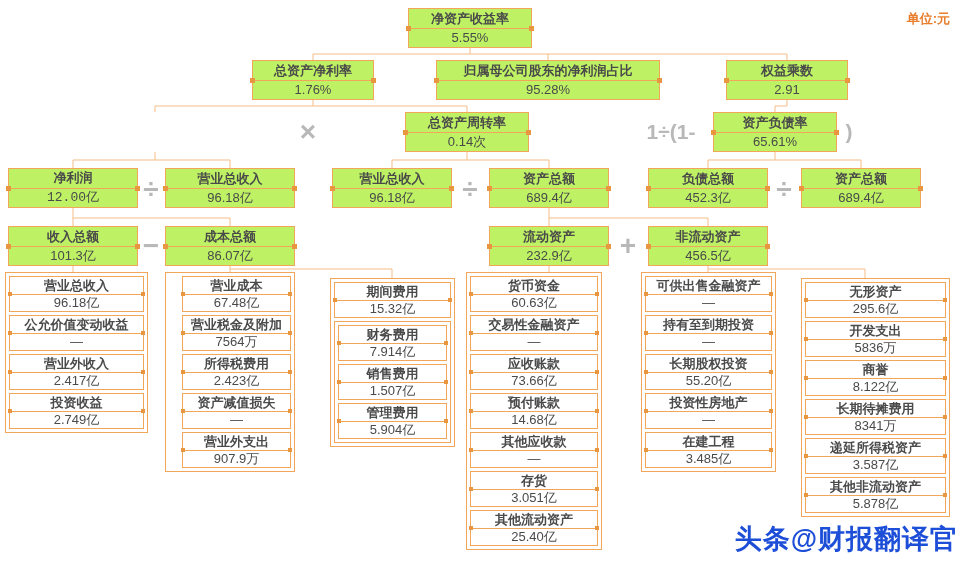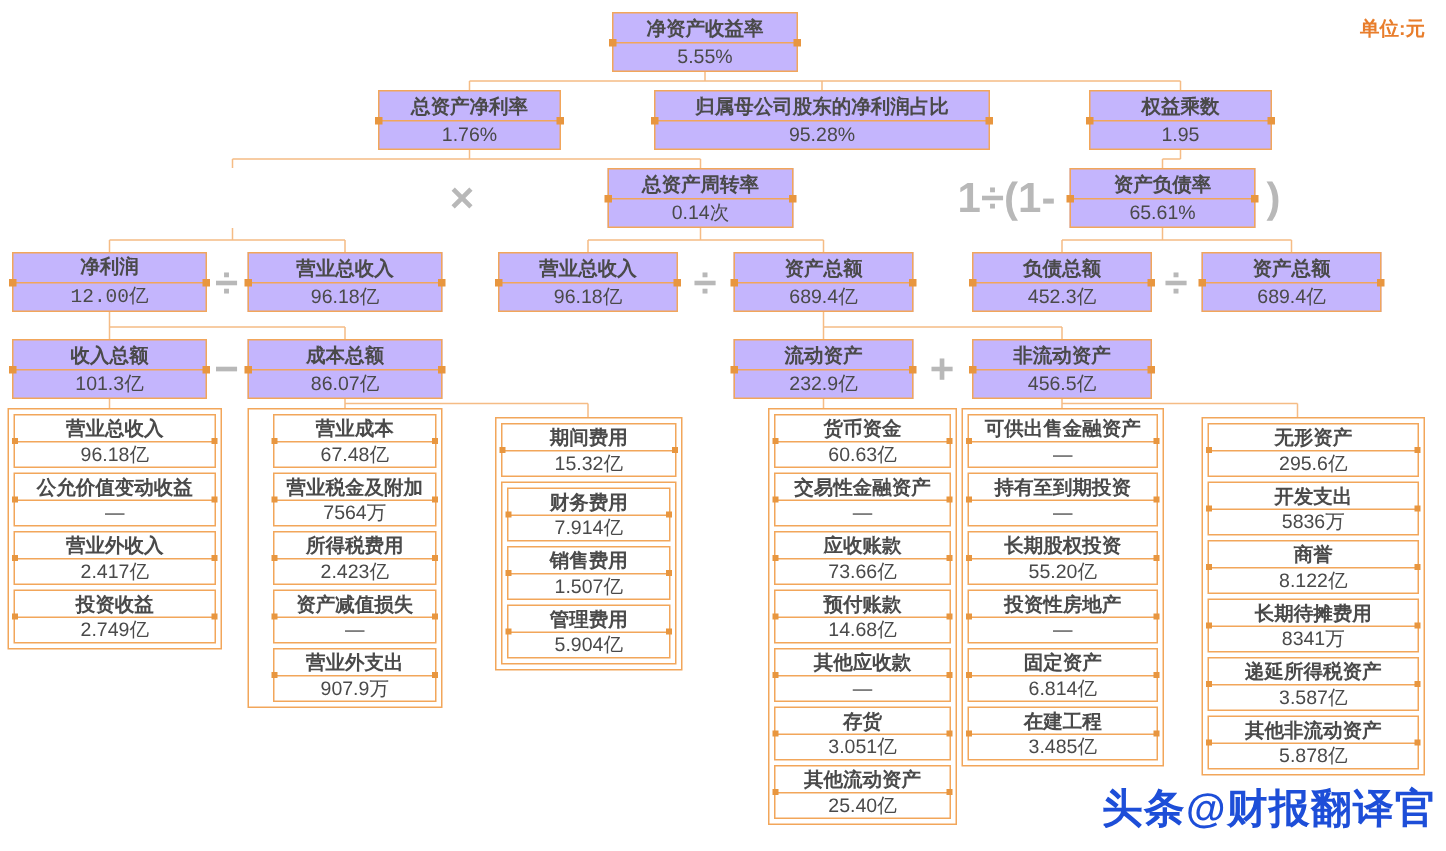--- a/index.html
+++ b/index.html
@@ -3,21 +3,21 @@
 <meta charset="utf-8">
 <style>
   html,body{margin:0;padding:0;background:#fff;}
   #stage{
     position:relative;width:964px;height:567px;background:#ffffff;overflow:hidden;
     font-family:"Liberation Sans", sans-serif;
   }
   svg.connectors{position:absolute;left:0;top:0;z-index:0;pointer-events:none;}
   
   .node{
-    position:absolute;z-index:2;background:#c4b5fd;border:1px solid #f2a65a;
+    position:absolute;z-index:2;background:#bef264;border:1px solid #f2a65a;
     text-align:center;box-sizing:border-box;
   }
   .node::before,.node::after{
     content:"";position:absolute;width:5px;height:5px;background:#e8963f;top:17px;z-index:3;
   }
   .node::before{left:-3px;}
   .node::after{right:-3px;}
   .node-label{
     font-size:13px;font-weight:bold;color:#4a4a4a;line-height:19px;
     border-bottom:1px solid #f2a65a;padding:0 2px;white-space:nowrap;
@@ -43,21 +43,21 @@
     border-bottom:1px solid #f2a65a;white-space:nowrap;
   }
   .dvalue{font-size:13px;color:#4a4a4a;line-height:16px;white-space:nowrap;}
   .dsub{border:1px solid #f2a65a;padding:3px;margin-top:3px;}
   
   .op{
     position:absolute;z-index:1;color:#b8b8b8;font-size:28px;font-weight:bold;
     transform:translate(-50%,-50%);white-space:nowrap;
   }
   .formula{
-    position:absolute;z-index:1;color:#b8b8b8;font-size:28px;font-weight:bold;
+    position:absolute;z-index:1;color:#b8b8b8;font-size:21px;font-weight:bold;
     transform:translate(-50%,-50%);white-space:nowrap;
   }
   .unit{
     position:absolute;right:14px;top:10px;z-index:2;
     font-size:13px;font-weight:bold;color:#e87d2b;text-align:right;
   }
   .watermark{
     position:absolute;right:6px;top:521px;z-index:2;
     font-size:27px;font-weight:bold;color:#1d4ed8;letter-spacing:1px;
   }
@@ -94,21 +94,21 @@
   <div class="node" style="left:252px;top:60px;width:122px;">
     <div class="node-label">总资产净利率</div>
     <div class="node-value">1.76%</div>
   </div>
   <div class="node" style="left:436px;top:60px;width:224px;">
     <div class="node-label">归属母公司股东的净利润占比</div>
     <div class="node-value">95.28%</div>
   </div>
   <div class="node" style="left:726px;top:60px;width:122px;">
     <div class="node-label">权益乘数</div>
-    <div class="node-value">1.95</div>
+    <div class="node-value">2.91</div>
   </div>
 
   <div class="op" style="left:308px;top:132px;">×</div>
   <div class="node" style="left:405px;top:112px;width:124px;">
     <div class="node-label">总资产周转率</div>
     <div class="node-value">0.14次</div>
   </div>
   <div class="formula" style="left:671px;top:132px;">1÷(1-</div>
   <div class="node" style="left:713px;top:112px;width:124px;">
     <div class="node-label">资产负债率</div>
@@ -222,21 +222,21 @@
           <div class="dlabel">销售费用</div>
           <div class="dvalue">1.507亿</div>
         </div>
         <div class="ditem">
           <div class="dlabel">管理费用</div>
           <div class="dvalue">5.904亿</div>
         </div>
       </div>
   </div>
 
-  <div class="dcol" style="left:512px;top:272px;width:126px;">
+  <div class="dcol" style="left:466px;top:272px;width:136px;">
 
   <div class="ditem">
         <div class="dlabel">货币资金</div>
         <div class="dvalue">60.63亿</div>
       </div>
       <div class="ditem">
         <div class="dlabel">交易性金融资产</div>
         <div class="dvalue">—</div>
       </div>
       <div class="ditem">
@@ -273,24 +273,20 @@
       </div>
       <div class="ditem">
         <div class="dlabel">长期股权投资</div>
         <div class="dvalue">55.20亿</div>
       </div>
       <div class="ditem">
         <div class="dlabel">投资性房地产</div>
         <div class="dvalue">—</div>
       </div>
       <div class="ditem">
-        <div class="dlabel">固定资产</div>
-        <div class="dvalue">6.814亿</div>
-      </div>
-      <div class="ditem">
         <div class="dlabel">在建工程</div>
         <div class="dvalue">3.485亿</div>
       </div>
     </div>
 
   <div class="dcol" style="left:801px;top:278px;width:149px;">
 
   <div class="ditem">
         <div class="dlabel">无形资产</div>
         <div class="dvalue">295.6亿</div>

